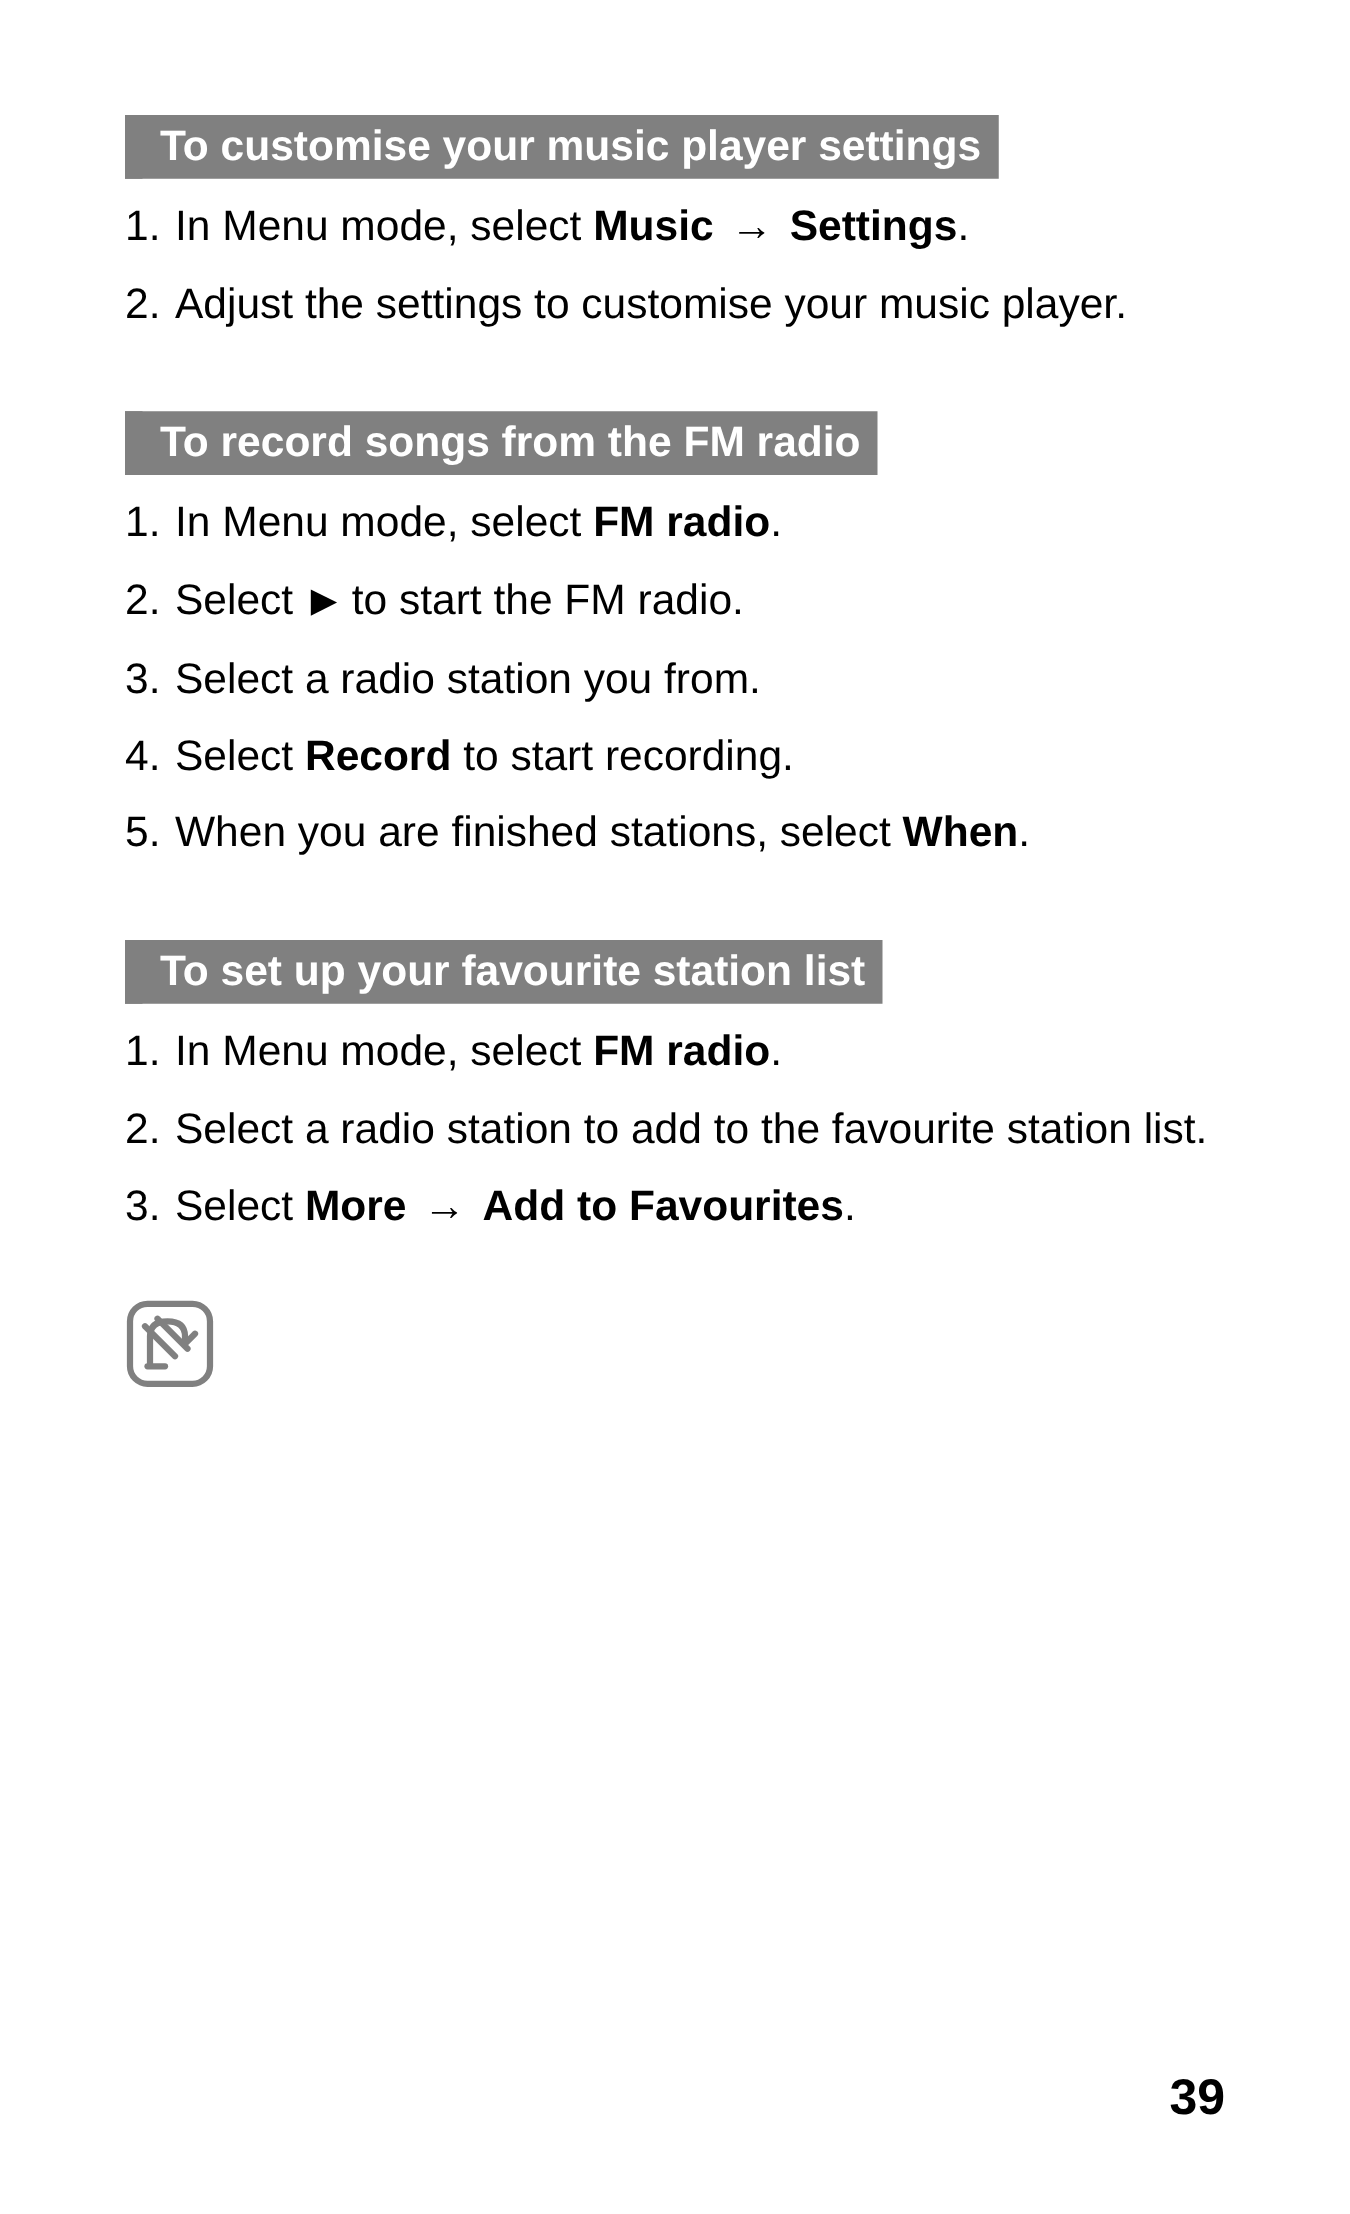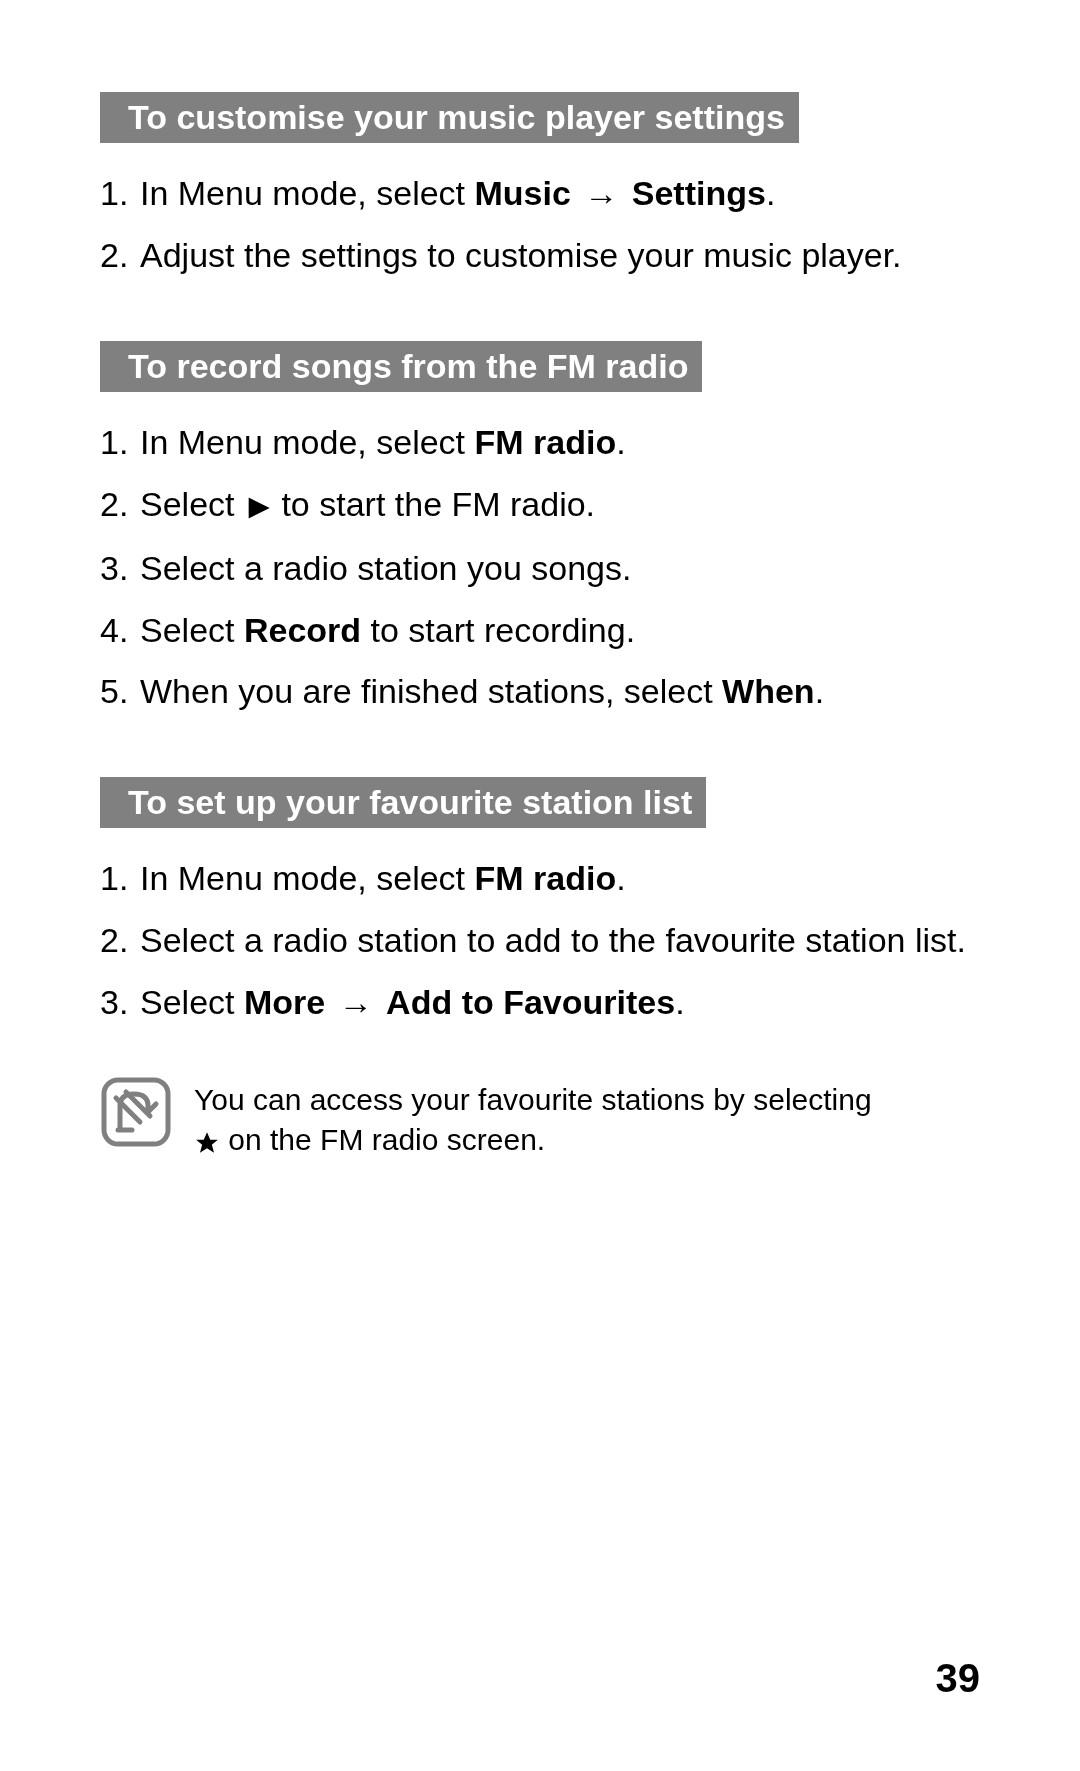--- a/index.html
+++ b/index.html
@@ -6,21 +6,21 @@
   html, body { width: 1080px; height: 1771px; background: #fff; font-family: Arial, Helvetica, sans-serif; color: #000; }
   .page { position: relative; width: 1080px; height: 1771px; padding: 80px 100px 0 100px; }
   .section-heading {
     display: inline-block;
     background: #808080;
     color: #fff;
     font-weight: bold;
     font-size: 34px;
     padding: 6px 14px;
     border-left: 14px solid #808080;
-    margin-bottom: 28px;
+    margin-bottom: 16px;
     margin-top: 12px;
   }
   .steps { margin-bottom: 50px; }
   .step {
     font-size: 34px;
     line-height: 1.35;
     margin-bottom: 16px;
     display: flex;
   }
   .step .num { min-width: 40px; }
@@ -64,21 +64,21 @@
           <div class="body"><span>In Menu mode, select </span><span class="bold">FM radio</span><span>.</span></div>
         </div>
         <div class="step">
           <div class="num">2.</div>
           <div class="body"><span>Select </span><span class="play-icon"><svg width="28" height="28" viewBox="0 0 24 24">
                 <polygon points="4,3 22,12 4,21" fill="#000"></polygon>
               </svg></span><span> to start the FM radio.</span></div>
         </div>
         <div class="step">
           <div class="num">3.</div>
-          <div class="body"><span>Select a radio station you songs.</span></div>
+          <div class="body"><span>Select a radio station you from.</span></div>
         </div>
         <div class="step">
           <div class="num">4.</div>
           <div class="body"><span>Select </span><span class="bold">Record</span><span> to start recording.</span></div>
         </div>
         <div class="step">
           <div class="num">5.</div>
           <div class="body"><span>When you are finished stations, select </span><span class="bold">When</span><span>.</span></div>
         </div>
       </div><div class="section-heading">To set up your favourite station list</div><div class="steps">
@@ -96,18 +96,15 @@
         </div>
       </div><div class="note-row">
         <div class="note-icon"><svg width="72" height="72" viewBox="0 0 72 72">
             <rect x="4" y="4" width="64" height="64" rx="14" ry="14" fill="none" stroke="#808080" stroke-width="5"></rect>
             <path d="M20 52 L20 30 Q20 18 34 18 Q48 18 48 30 L48 36" fill="none" stroke="#808080" stroke-width="5" stroke-linecap="round"></path>
             <path d="M48 36 L56 28" fill="none" stroke="#808080" stroke-width="5" stroke-linecap="round"></path>
             <path d="M18 54 L32 54" fill="none" stroke="#808080" stroke-width="5" stroke-linecap="round"></path>
             <line x1="16" y1="22" x2="40" y2="46" stroke="#808080" stroke-width="5" stroke-linecap="round"></line>
             <line x1="26" y1="16" x2="50" y2="40" stroke="#808080" stroke-width="5" stroke-linecap="round"></line>
           </svg></div>
-        <div class="note-text"><span>You can access your favourite stations by selecting </span><span class="star-icon"><svg width="26" height="26" viewBox="0 0 24 24">
-              <polygon points="12,2 15,9 22,9 16.5,13.5 18.5,21 12,16.8 5.5,21 7.5,13.5 2,9 9,9" fill="#000"></polygon>
-            </svg></span><span> on the FM radio screen.</span></div>
       </div></div>
   <div class="page-number">39</div>
 </div>
 
 </body></html>

